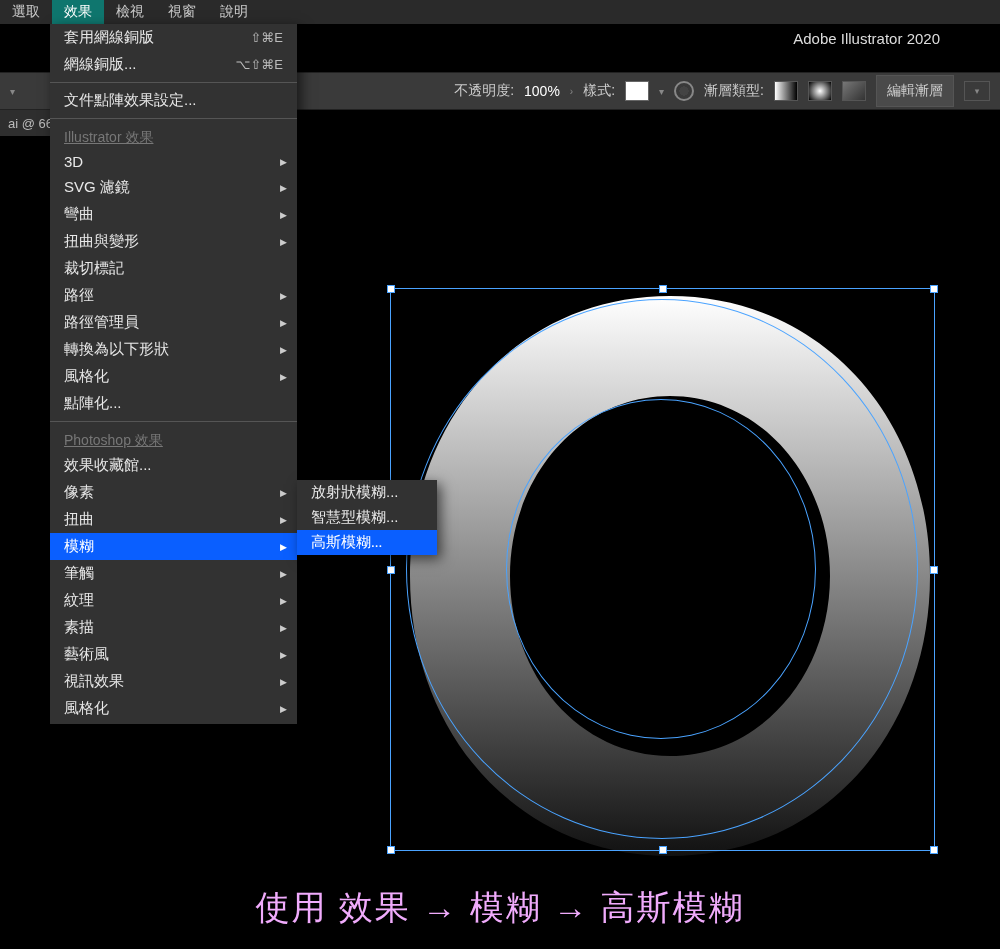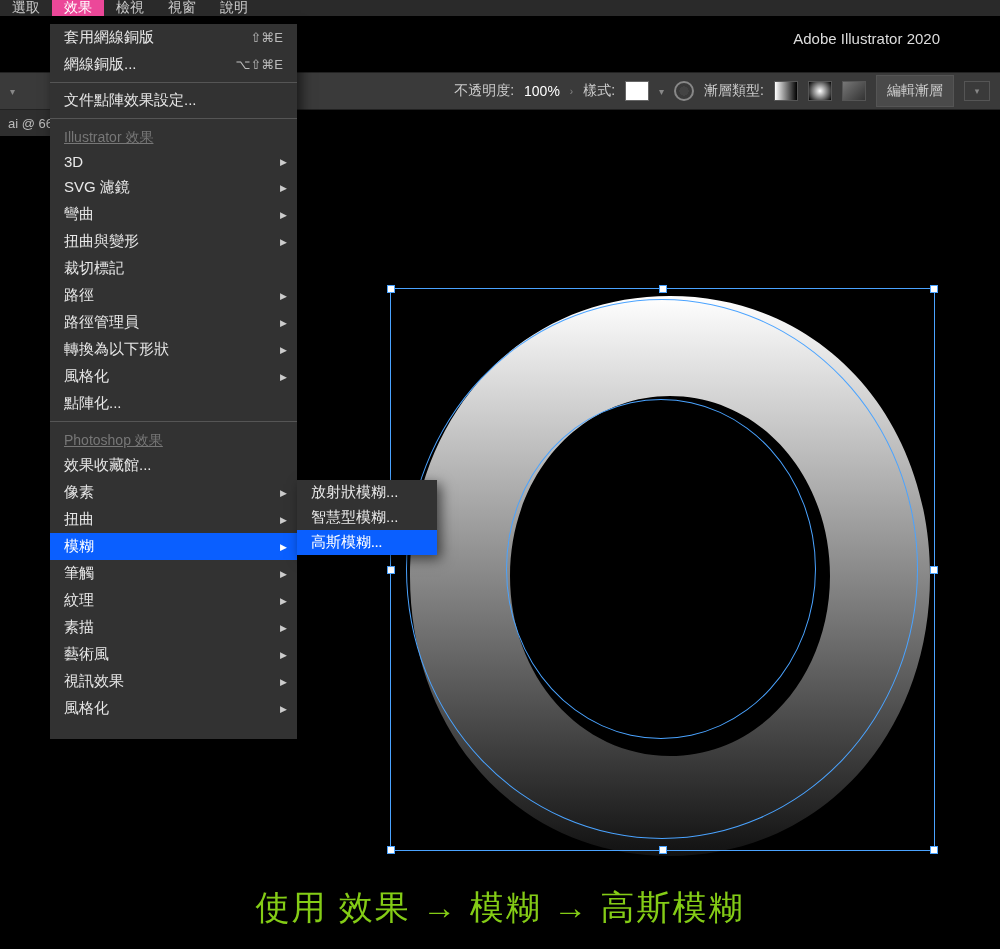--- a/index.html
+++ b/index.html
@@ -1,35 +1,35 @@
 <!DOCTYPE html>
 <html><head>
 <meta charset="utf-8">
 <style>
 * { margin:0; padding:0; box-sizing:border-box; font-family:-apple-system,"PingFang TC","Microsoft JhengHei",sans-serif; }
 body { background:#000; width:1000px; height:949px; overflow:hidden; position:relative; color:#ccc; }
 
-.menubar { position:absolute; top:0; left:0; right:0; height:16px; background:#2a2a2a; display:flex; align-items:flex-end; font-size:14px; }
+.menubar { position:absolute; top:0; left:0; right:0; height:24px; background:#2a2a2a; display:flex; align-items:flex-end; font-size:14px; }
 .menubar .m { padding:0 12px; height:100%; display:flex; align-items:center; cursor:pointer; }
-.menubar .m.active { background:#ec4899; color:#fff; }
+.menubar .m.active { background:#0f766e; color:#fff; }
 
 .apptitle { position:absolute; top:24px; right:0; left:0; height:28px; display:flex; align-items:center; justify-content:flex-end; padding-right:60px; font-size:15px; color:#ddd; }
 
 .optbar { position:absolute; top:72px; left:0; right:0; height:38px; background:#3a3a3a; display:flex; align-items:center; gap:10px; padding:0 10px; font-size:14px; border-top:1px solid #222; border-bottom:1px solid #222; }
 .optbar .lbl { color:#ccc; }
 .optbar .val { color:#fff; }
 .optbar .swatch { width:24px; height:20px; border:1px solid #666; background:#fff; display:inline-block; }
 .optbar .grad-sw { width:24px; height:20px; border:1px solid #555; display:inline-block; }
 .optbar .btn { background:#4a4a4a; padding:6px 10px; border:1px solid #555; }
 .arrow { color:#888; font-size:10px; }
 
 .doctab { position:absolute; top:110px; left:0; height:26px; display:flex; align-items:center; padding:0 8px; font-size:13px; color:#bbb; background:#2e2e2e; }
 
 
-.menu { position:absolute; top:24px; left:50px; width:247px; background:#323232; color:#e8e8e8; font-size:15px; box-shadow:4px 4px 12px rgba(0,0,0,.6); z-index:10; padding-bottom:17px; }
+.menu { position:absolute; top:24px; left:50px; width:247px; background:#323232; color:#e8e8e8; font-size:15px; box-shadow:4px 4px 12px rgba(0,0,0,.6); z-index:10; padding-bottom:2px; }
 .menu .mi { padding:4px 14px; display:flex; justify-content:space-between; align-items:center; cursor:pointer; white-space:nowrap; }
 .menu .mi.sub::after { content:"▶"; font-size:9px; color:#ccc; position:absolute; right:10px; }
 .menu .mi { position:relative; }
 .menu .mi.hl { background:#0a5fff; color:#fff; }
 .menu .mi.hl::after { color:#fff; }
 .menu .sep { height:1px; background:#555; margin:4px 0; }
 .menu .hdr { padding:6px 14px 2px; color:#777; font-size:14px;text-decoration:underline; }
 .menu .sc { color:#bbb; font-size:13px; margin-left:20px; }
 
 .submenu { position:absolute; top:480px; left:297px; width:140px; background:#323232; color:#e8e8e8; font-size:15px; box-shadow:4px 4px 12px rgba(0,0,0,.6); z-index:11; }
@@ -39,21 +39,21 @@
 
 .canvas { position:absolute; top:136px; left:0; right:0; bottom:0; background:#000; overflow:hidden; }
 .bbox { position:absolute; left:390px; top:152px; width:545px; height:563px; border:1px solid #4aa3ff; }
 .handle { position:absolute; width:8px; height:8px; background:#fff; border:1px solid #4aa3ff; }
 .h-tl{top:-4px;left:-4px}.h-tr{top:-4px;right:-4px}.h-bl{bottom:-4px;left:-4px}.h-br{bottom:-4px;right:-4px}
 .h-tm{top:-4px;left:calc(50% - 4px)}.h-bm{bottom:-4px;left:calc(50% - 4px)}
 .h-ml{left:-4px;top:calc(50% - 4px)}.h-mr{right:-4px;top:calc(50% - 4px)}
 .ring-outline { position:absolute; left:406px; top:163px; width:512px; height:540px; border:1px solid #4aa3ff; border-radius:50%; pointer-events:none; }
 .ring-outline.inner { left:506px; top:263px; width:310px; height:340px; }
 
-.caption { position:absolute; bottom:18px; left:0; right:0; text-align:center; font-size:34px; color:#84cc16; letter-spacing:2px; }
+.caption { position:absolute; bottom:18px; left:0; right:0; text-align:center; font-size:34px; color:#f0abfc; letter-spacing:2px; }
 
 .spacer-flex { flex:1; }
 </style>
 </head>
 <body>
 
 <div class="menubar">
   <div class="m">選取</div>
   <div class="m active">效果</div>
   <div class="m">檢視</div>

